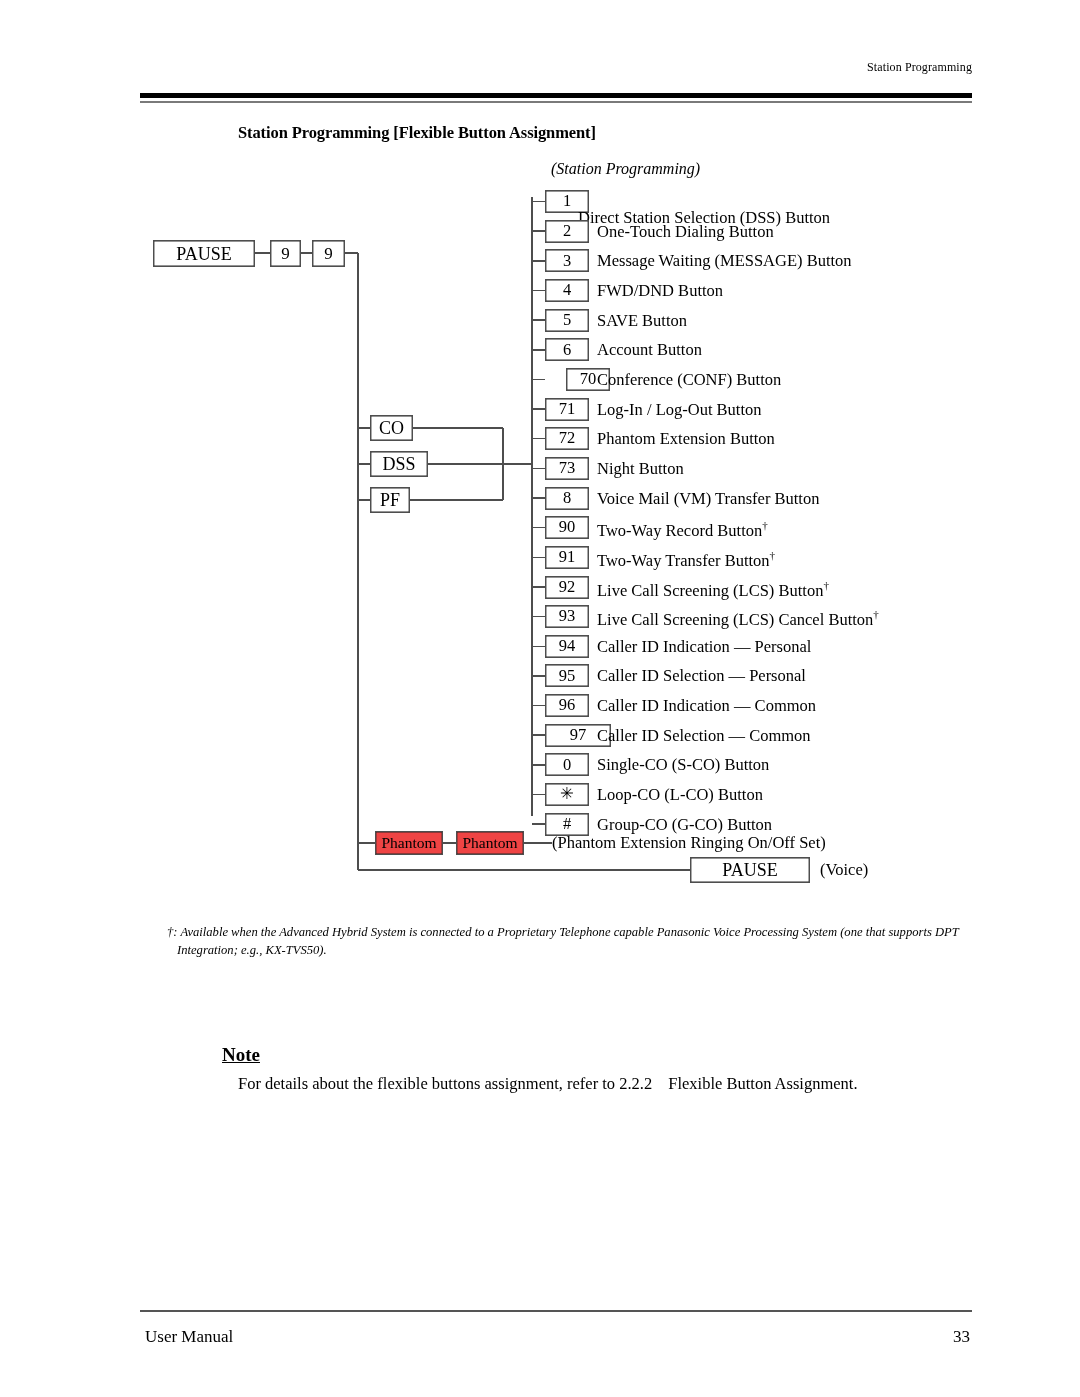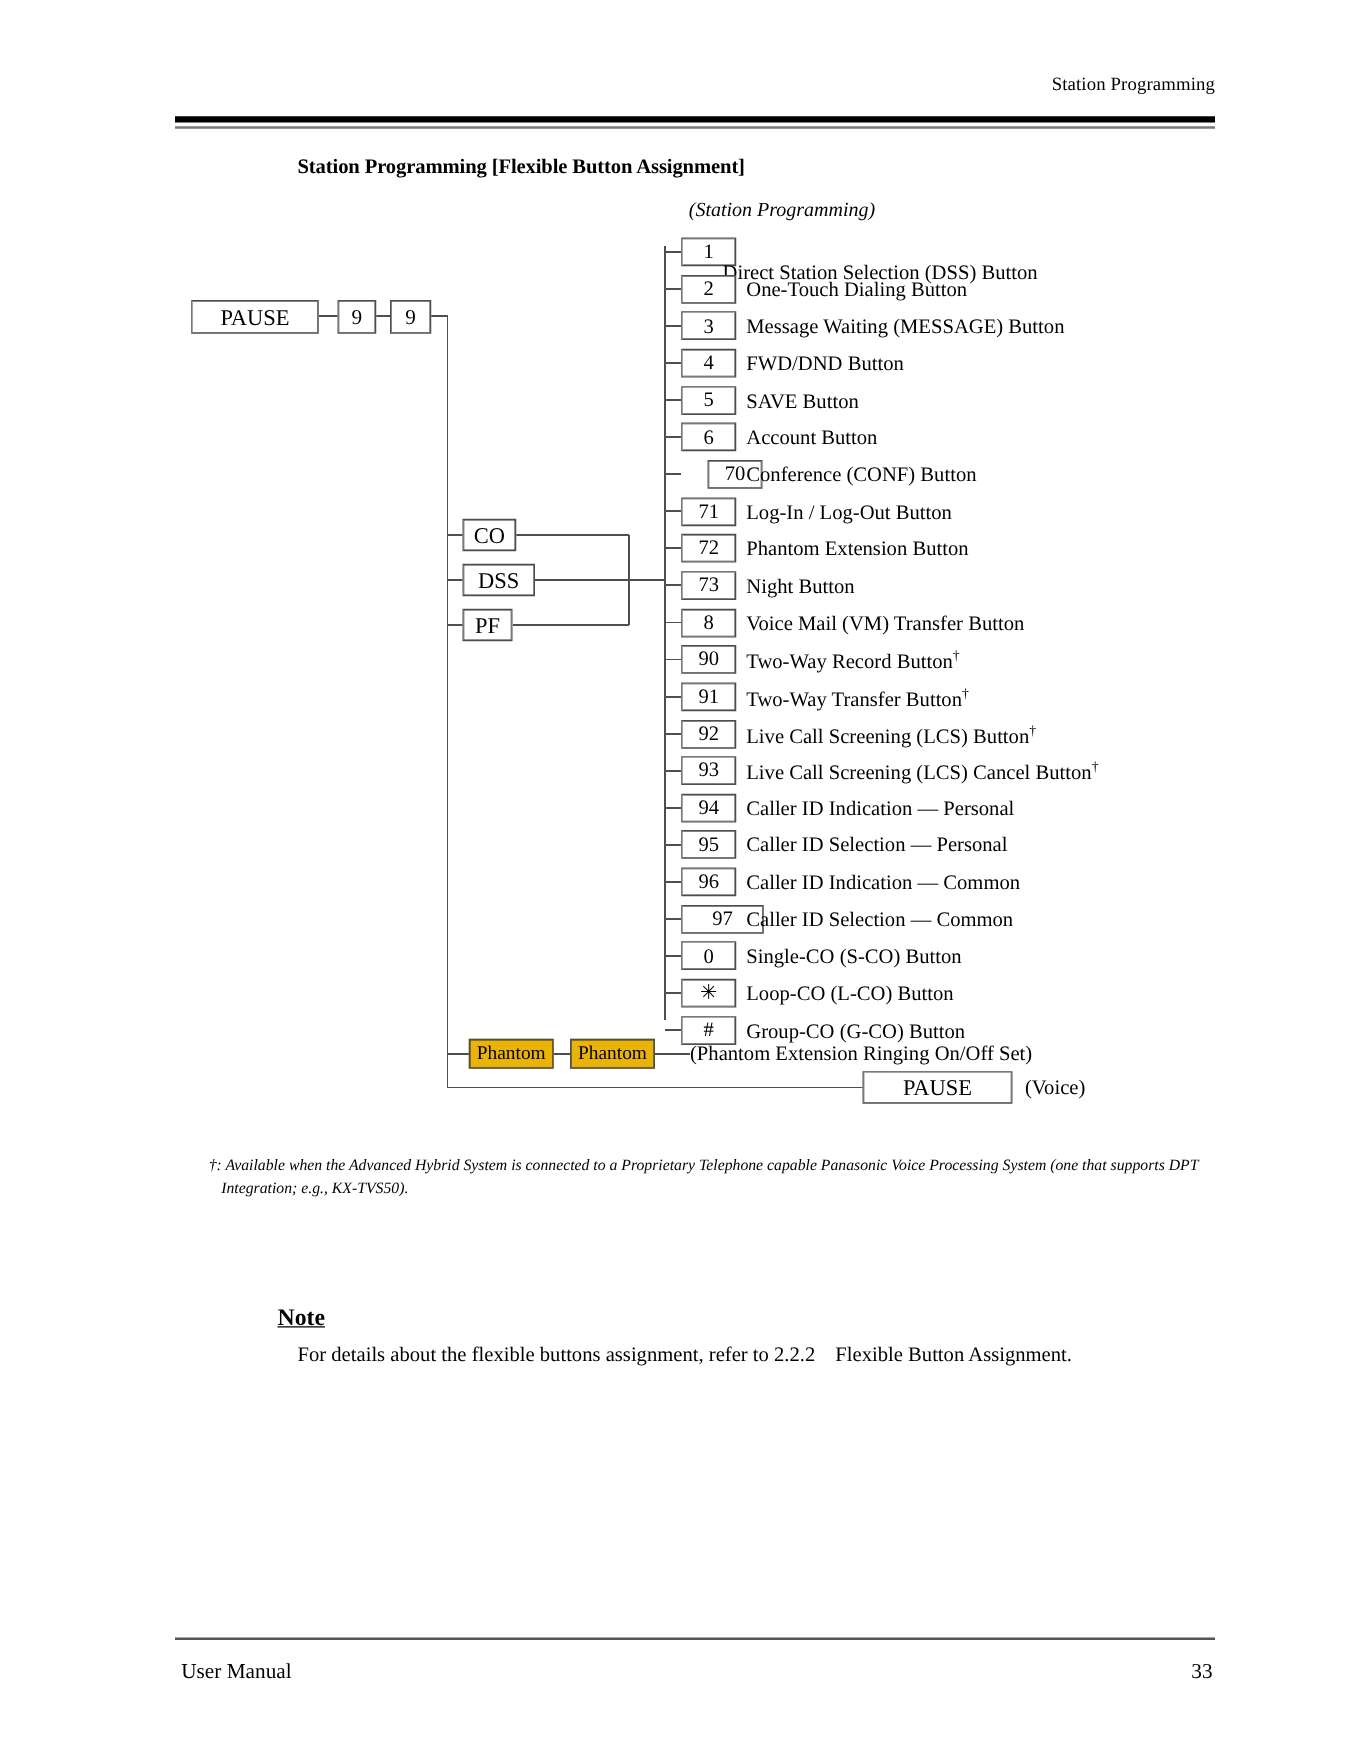--- a/index.html
+++ b/index.html
@@ -16,21 +16,21 @@
     overflow: hidden;
   }
 
   
   .running-head {
     position: absolute;
     left: 140px;
     top: 60px;
     width: 832px;
     text-align: right;
-    font-size: 15px;
+    font-size: 12px;
     letter-spacing: .1px;
   }
   .rule-thick {
     position: absolute;
     left: 140px;
     top: 93px;
     width: 832px;
     height: 5px;
     background: #000000;
   }
@@ -94,21 +94,21 @@
     align-items: center;
     justify-content: center;
     font-size: 18px;
     line-height: 1;
     box-sizing: border-box;
   }
   .pbox {
     position: absolute;
     border: 1.3px solid #4e4e4e;
     box-shadow: 0 0 0 0.4px #2b2b2b inset;
-    background: #eab308;
+    background: #ef4444;
     display: flex;
     align-items: center;
     justify-content: center;
     font-size: 15.5px;
     line-height: 1;
     box-sizing: border-box;
   }
 
   .rowlabel {
     position: absolute;

